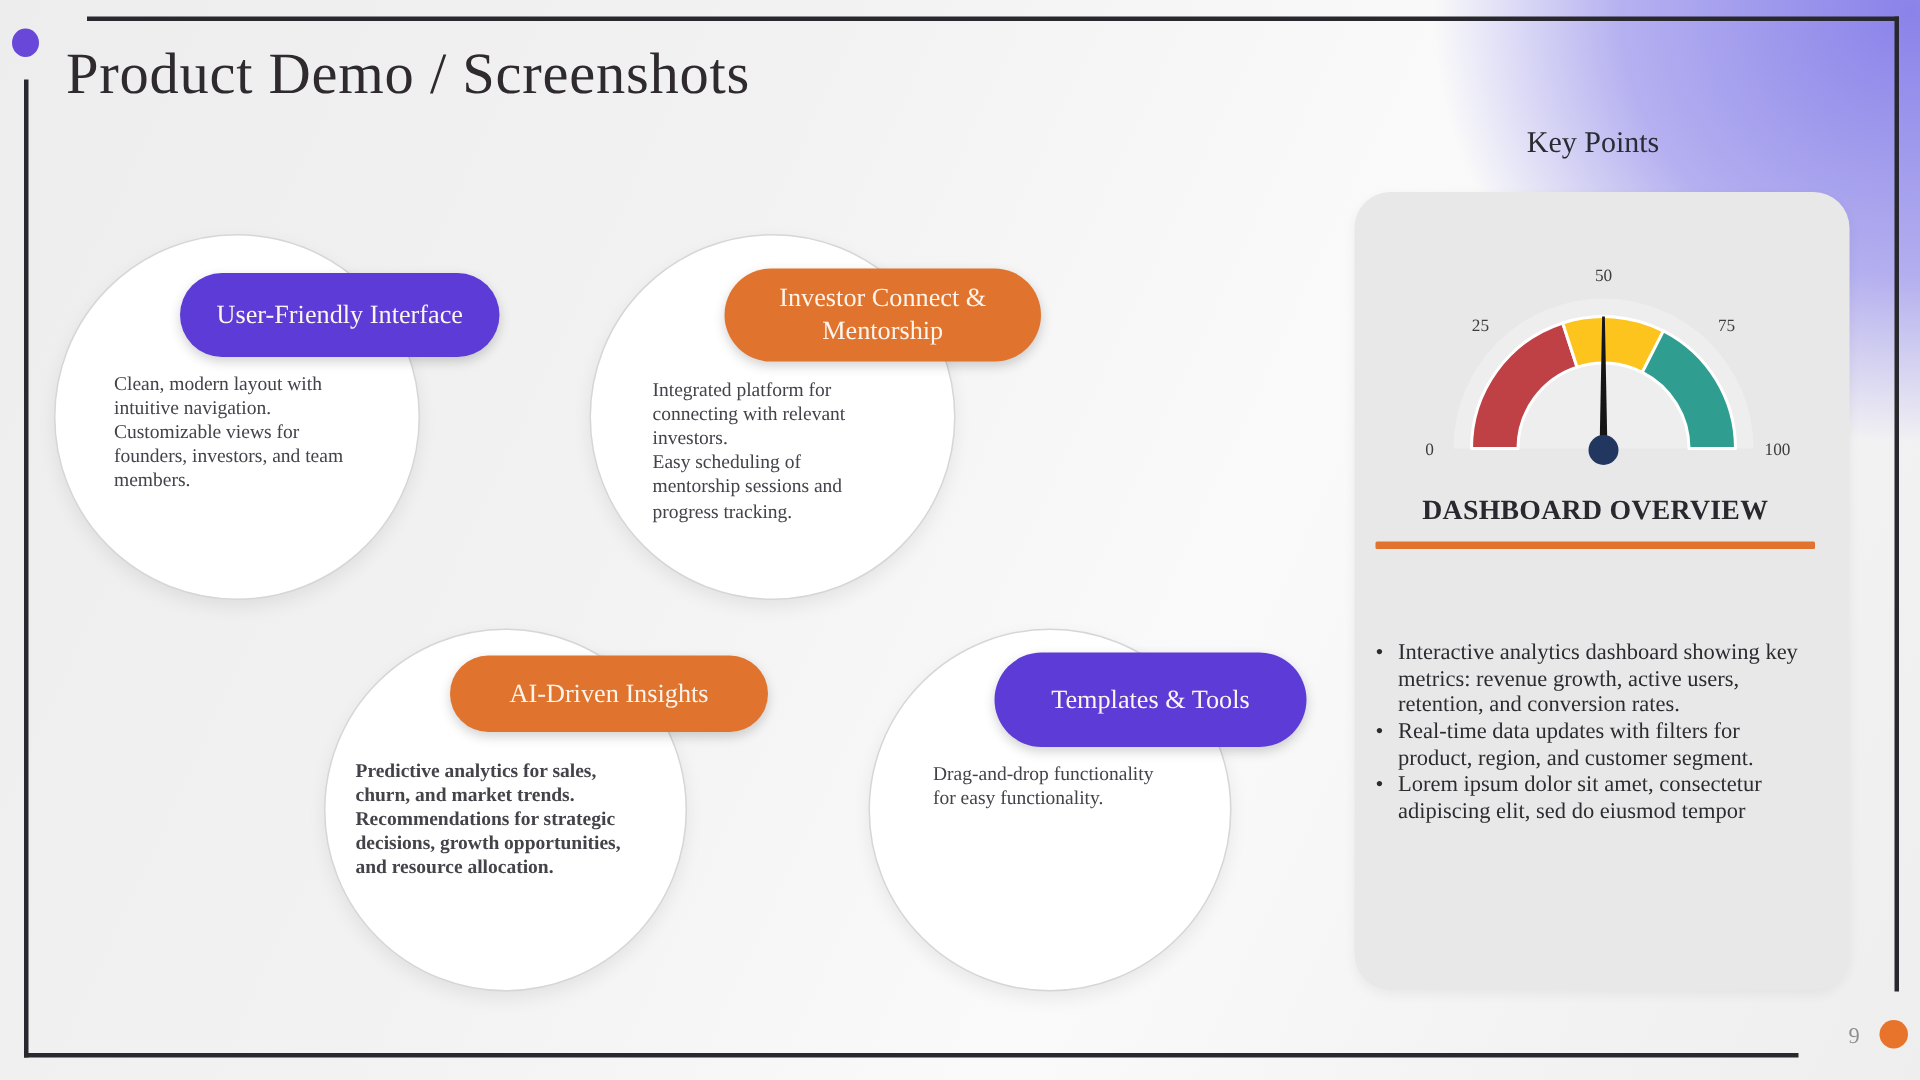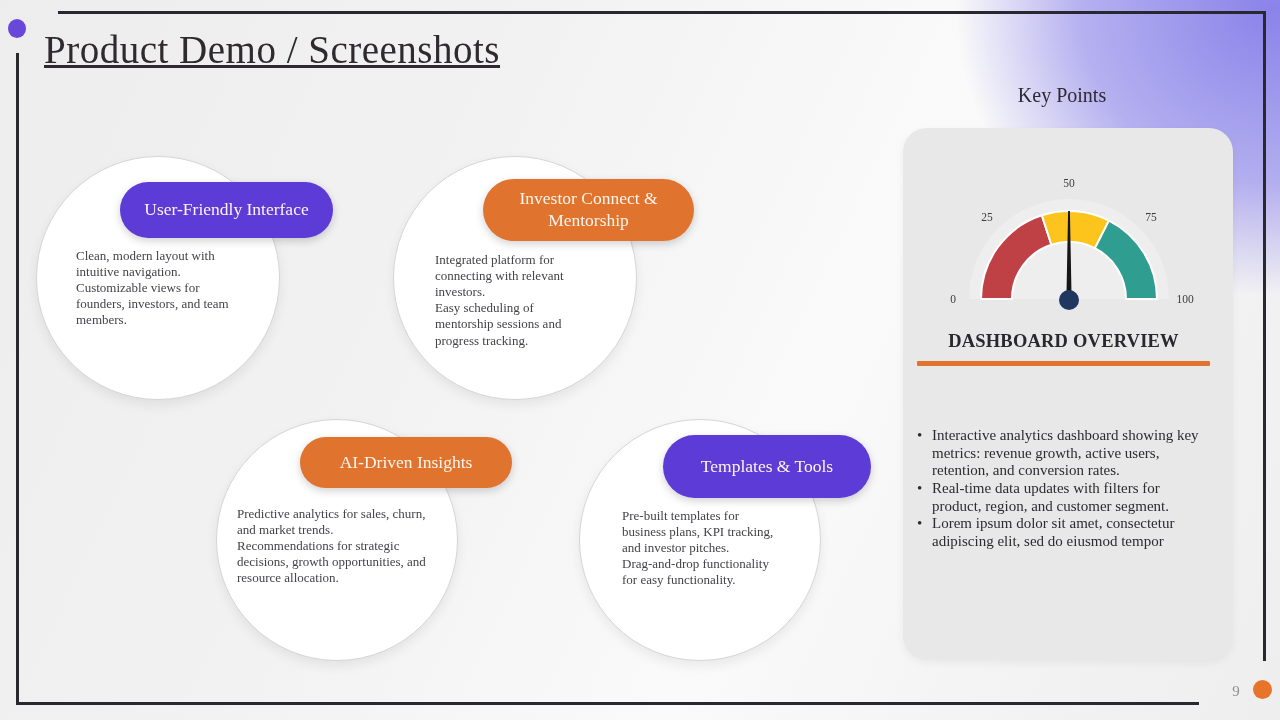--- a/index.html
+++ b/index.html
@@ -14,21 +14,21 @@
   .fline{position:absolute;background:#28282e;}
   .fline.top{left:58px;top:11px;width:1208px;height:3px;}
   .fline.right{left:1263px;top:11px;width:3px;height:650px;}
   .fline.left{left:16px;top:53px;width:3px;height:652px;}
   .fline.bottom{left:16px;top:702px;width:1183px;height:3px;}
   .dot{position:absolute;border-radius:50%;}
   .dot.purple{left:8px;top:19px;width:18px;height:19px;background:#6847d9;}
   .dot.orange{left:1253px;top:680px;width:19px;height:19px;background:#e8742b;}
   .title{
     position:absolute;left:44px;top:28px;font-size:39px;line-height:1.15;
-    color:#2e2a2e;letter-spacing:0.5px;font-weight:400;text-decoration:underline;
+    color:#2e2a2e;letter-spacing:0.5px;font-weight:400;
   }
   .page-num{position:absolute;left:1224px;top:683px;width:24px;text-align:center;font-size:15px;color:#8e8e92;}
 
   
   .circle{position:absolute;border-radius:50%;background:#ffffff;border:1px solid #d7d6d7;
           box-shadow:0 5px 12px rgba(0,0,0,0.07);}
   .c1{left:36px;top:156px;width:242px;height:242px;}
   .c2{left:393px;top:156px;width:242px;height:242px;}
   .c3{left:216px;top:419px;width:240px;height:240px;}
   .c4{left:579px;top:419px;width:240px;height:240px;}
@@ -39,21 +39,21 @@
   .pill.purple{background:#5c3bd6;}
   .pill.orange{background:#e0742e;}
   .p1{left:120px;top:182px;width:213px;height:56px;}
   .p2{left:483px;top:179px;width:211px;height:62px;justify-content:center;}
   .p3{left:300px;top:437px;width:212px;height:51px;}
   .p4{left:663px;top:435px;width:208px;height:63px;}
 
   .desc{position:absolute;text-align:left;font-size:13px;line-height:1.24;color:#43434a;}
   .d1{left:76px;top:248px;width:165px;}
   .d2{left:435px;top:252px;width:160px;}
-  .d3{left:237px;top:506px;width:200px;}
+  .d3{left:237px;top:506px;width:200px;font-weight:bold;}
   .d4{left:622px;top:508px;width:156px;}
 
   
   .key-points-heading{position:absolute;left:912px;top:84px;width:300px;text-align:center;
       font-size:20px;color:#2b2b33;}
   .card{position:absolute;left:903px;top:128px;width:330px;height:532px;border-radius:24px;
       background:#e9e8e9;box-shadow:0 3px 8px rgba(0,0,0,0.05);}
   .gauge-wrap{position:absolute;left:903px;top:127px;width:330px;height:230px;}
   .section-title{position:absolute;left:917px;top:331px;width:293px;text-align:center;
       font-size:18.5px;font-weight:700;color:#28282e;letter-spacing:0.2px;}
@@ -102,21 +102,20 @@
   <div class="desc d3">
     <div>Predictive analytics for sales, churn, and market trends.</div>
     <div>Recommendations for strategic decisions, growth opportunities, and resource allocation.</div>
   </div>
 
   <div class="circle c4"></div>
   <div class="pill purple p4">
     <span>Templates &amp; Tools</span>
   </div>
   <div class="desc d4">
-    <div>Pre-built templates for business plans, KPI tracking, and investor pitches.</div>
     <div>Drag-and-drop functionality for easy functionality.</div>
   </div>
 
   <div class="key-points-heading">Key Points</div>
   <div class="card"></div>
 
   <div class="gauge-wrap">
     <svg id="gauge-svg" width="330" height="230" viewBox="0 0 330 230">
         <path d="M 66 172 A 100 100 0 0 1 266 172 Z" fill="#efeeef"></path>
         <path d="M 78 172 A 88 88 0 0 1 138.80650449500465 88.30702656602648 L 148.386031320628 117.78977857117624 A 57 57 0 0 0 109 172 Z" fill="#bf4146" stroke="#ffffff" stroke-width="2" stroke-linejoin="round"></path>

